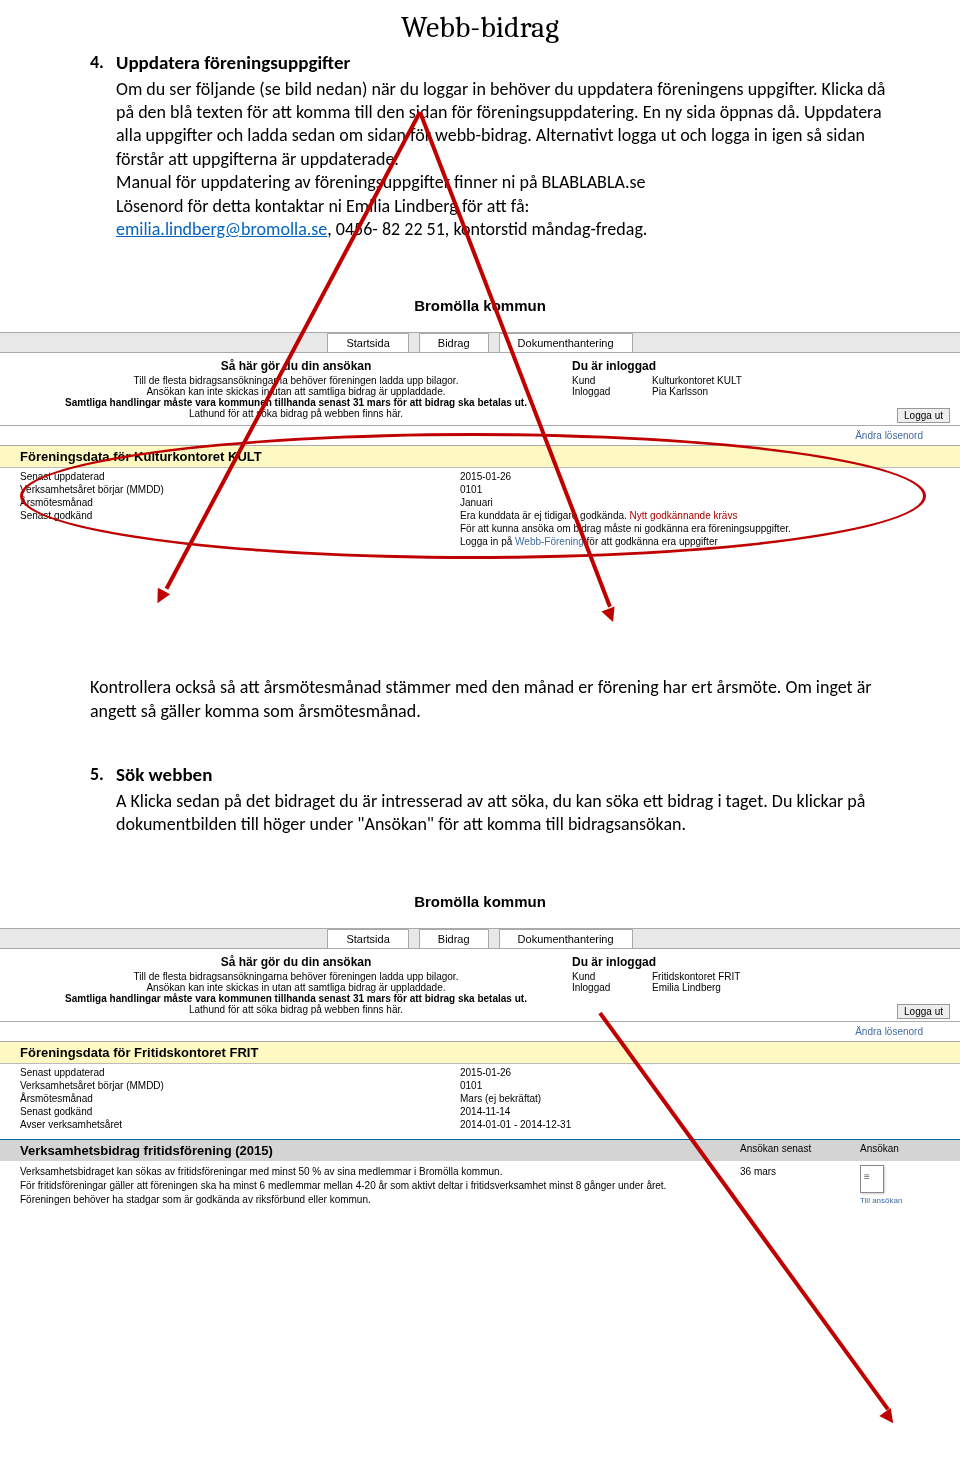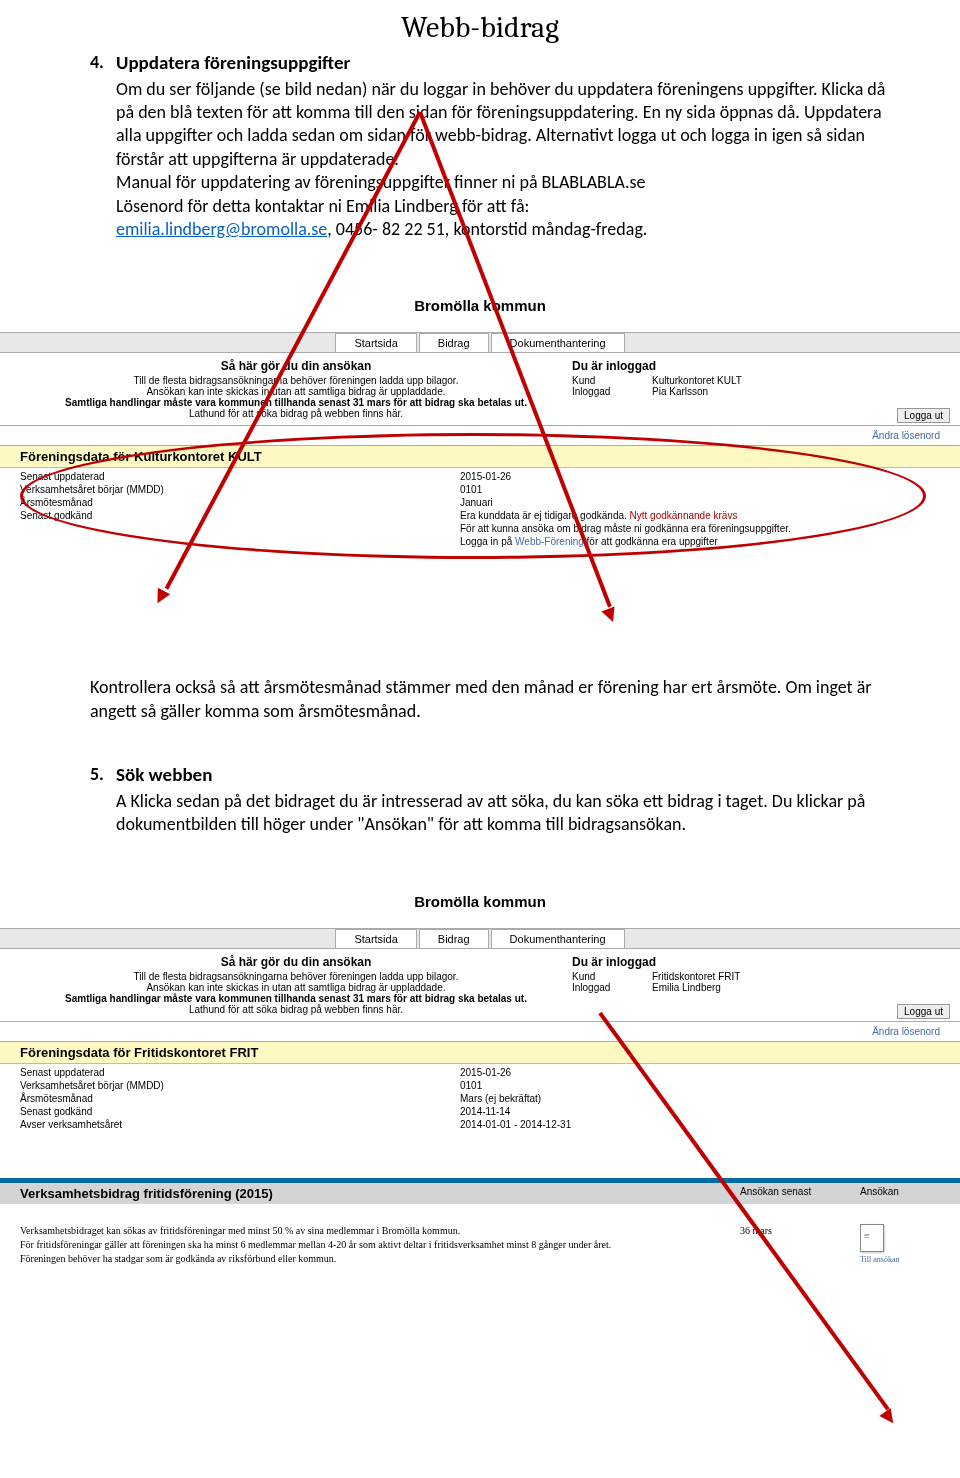--- a/index.html
+++ b/index.html
@@ -54,20 +54,21 @@
     padding: 24px 0 18px 0;
     color: #000;
   }
   .ss-body { border-top: 1px solid #aaa; }
   .ss-tabs {
     display: flex;
     justify-content: center;
     border-bottom: 1px solid #aaa;
     background: #e8e8e8;
     font-size: 11px;
+    gap: 8px;
   }
   .ss-tabs div {
     padding: 3px 18px;
     border: 1px solid #aaa;
     border-bottom: none;
     background: #fff;
     margin: 0 1px;
   }
   .ss-info {
     display: flex;
@@ -84,21 +85,21 @@
   .kv .k { width: 80px; }
   .btn-logout {
     position: absolute;
     right: -10px;
     bottom: -4px;
     border: 1px solid #999;
     background: #eee;
     font-size: 10px;
     padding: 1px 6px;
   }
-  .andra { text-align: right; padding: 4px 20px; font-size: 10px; }
+  .andra { text-align: right; padding: 4px 37px; font-size: 10px; }
   .andra span { color: #426ba3; }
   .ss-section-bar {
     background: #fef9c3;
     border-top: 1px solid #aaa;
     border-bottom: 1px solid #bbb;
     font-size: 13px;
     font-weight: bold;
     padding: 3px 20px;
   }
   .ss-data {
@@ -106,36 +107,34 @@
     padding: 2px 8px 8px 20px;
     background: #fff;
   }
   .ss-data-row { display: flex; line-height: 1.3; }
   .ss-data-row .label { width: 440px; }
   .ss-data-row .value { flex: 1; }
   .red { color: #a00; }
   .bluelink { color: #426ba3; }
   .ss-grant-bar {
     background: #d4d4d4;
-    border-top: 5px solid #0369a1;
+    border-top: 1px solid #0369a1;
     font-size: 13px;
     font-weight: bold;
     padding: 3px 20px;
     display: flex;
-    margin-top: 39px;
   }
   .ss-grant-bar .g1 { flex: 1; }
   .ss-grant-bar .g2 { width: 120px; font-size: 10px; font-weight: normal; }
   .ss-grant-bar .g3 { width: 80px; font-size: 10px; font-weight: normal; }
   .ss-grant-body {
     font-size: 10px;
-    padding: 20px 20px;
+    padding: 4px 20px;
     line-height: 1.4;
     display: flex;
-    font-family: Liberation Serif, serif;
   }
   .ss-grant-body .gb1 { flex: 1; }
   .ss-grant-body .gb2 { width: 120px; }
   .ss-grant-body .gb3 { width: 80px; position: relative; }
   .doc-icon {
     width: 22px; height: 26px;
     border: 1px solid #888;
     background: #fff;
     display: block;
     box-shadow: 1px 1px 2px rgba(0,0,0,0.2);

